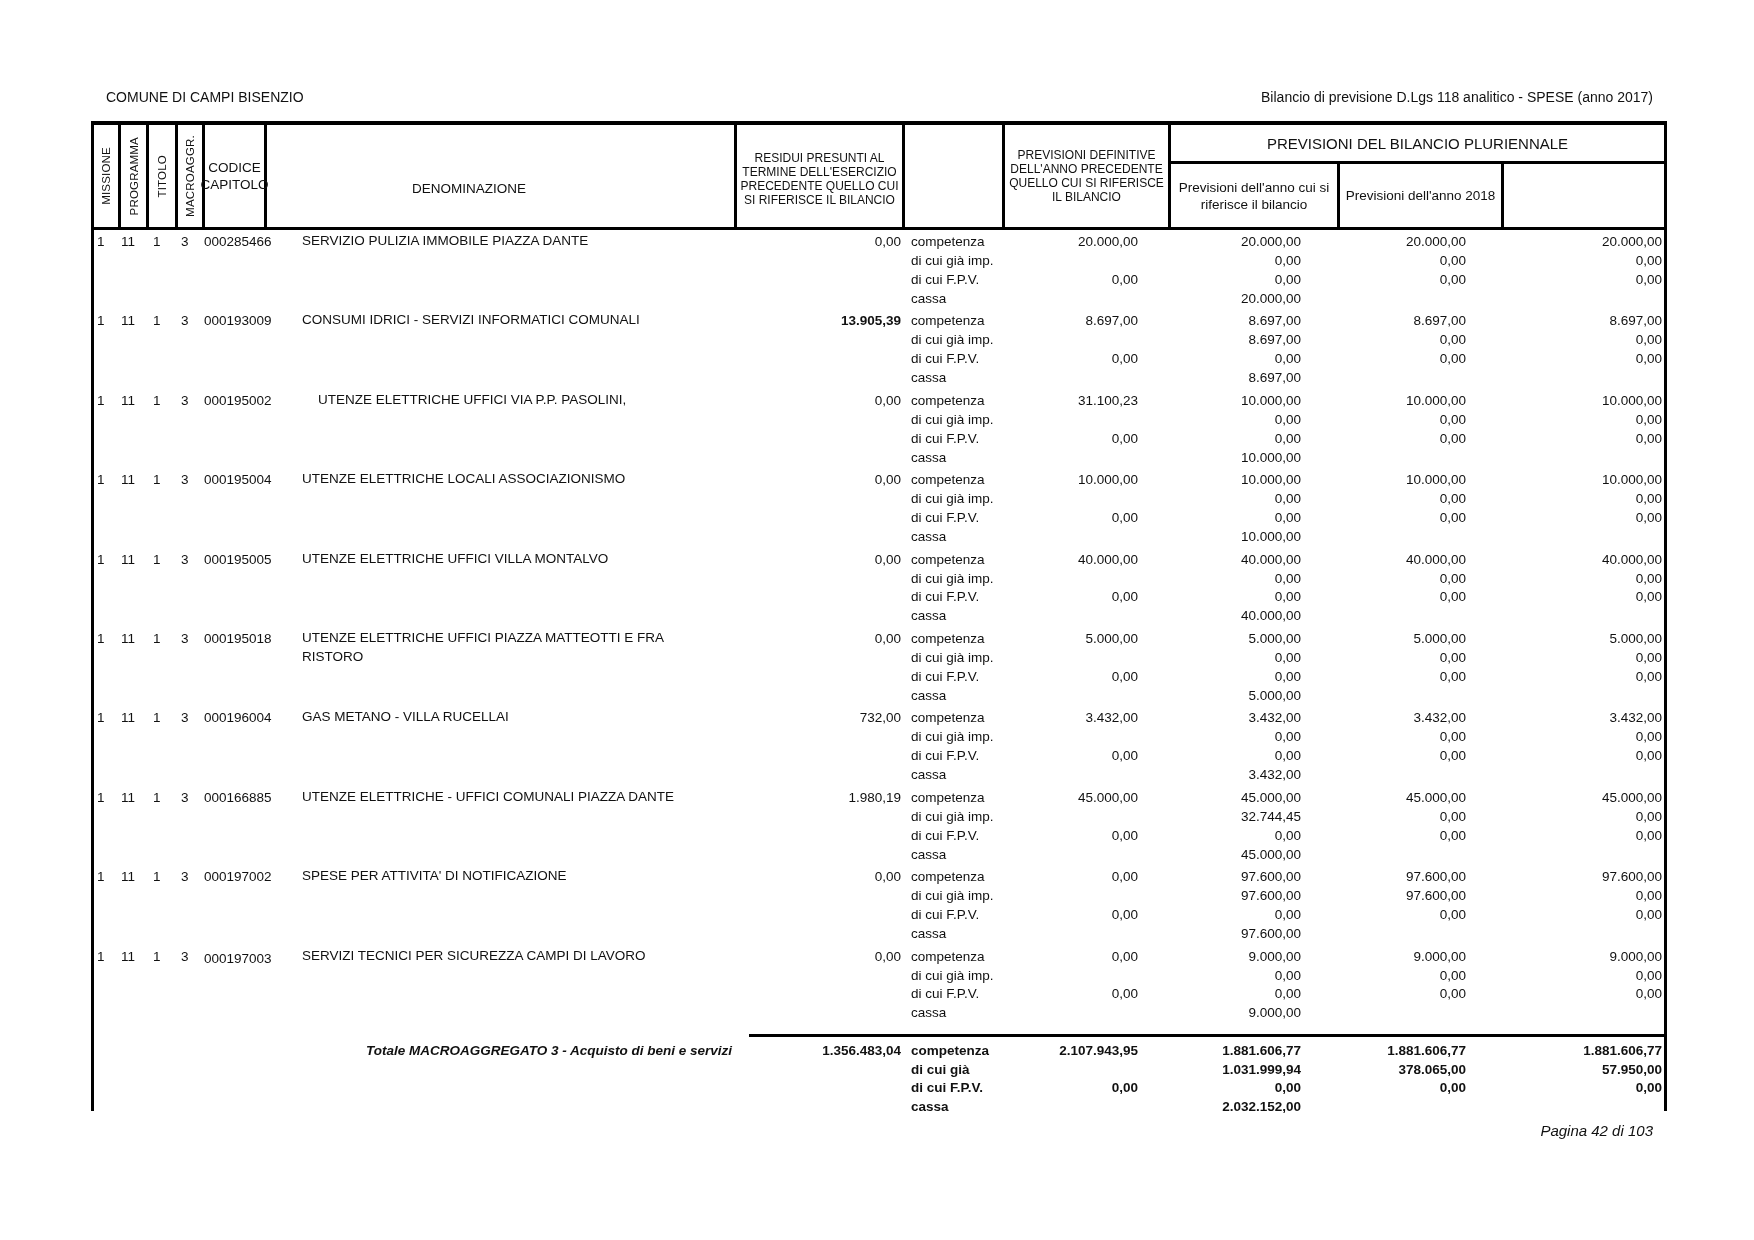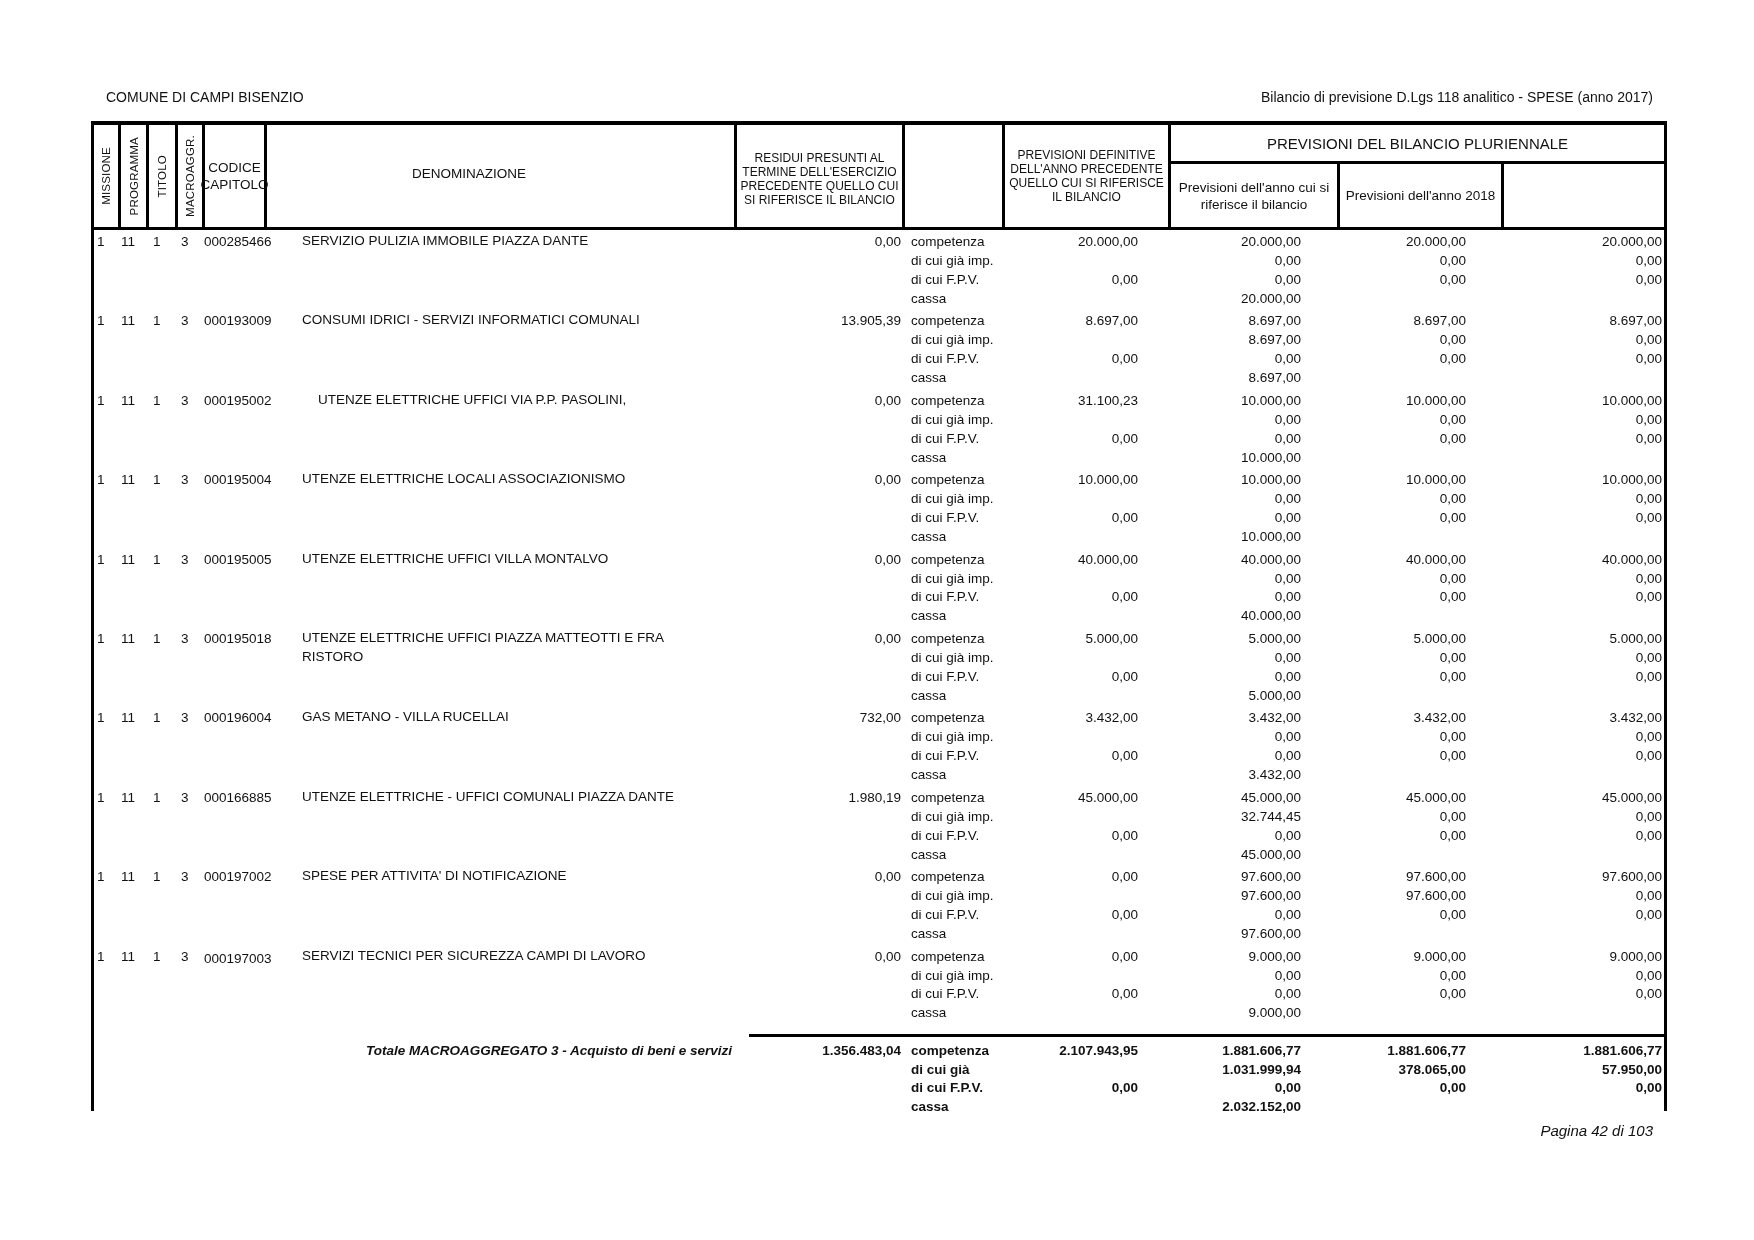--- a/index.html
+++ b/index.html
@@ -64,21 +64,21 @@
   <div class="th" style="left:30px; top:4px; width:25px; height:102px;">
       <span class="vert">PROGRAMMA</span>
     </div>
   <div class="th" style="left:58px; top:4px; width:26px; height:102px;">
       <span class="vert">TITOLO</span>
     </div>
   <div class="th" style="left:87px; top:4px; width:24px; height:102px;">
       <span class="vert">MACROAGGR.</span>
     </div>
   <div class="th med" style="left:114px; top:4px; width:59px; height:102px;">CODICE CAPITOLO</div>
-  <div class="th med" style="left:176px; top:1px; width:404px; height:102px;">DENOMINAZIONE</div>
+  <div class="th med" style="left:176px; top:16px; width:404px; height:102px;">DENOMINAZIONE</div>
   <div class="th" style="left:646px; top:10px; width:165px; height:96px;">RESIDUI PRESUNTI AL TERMINE DELL'ESERCIZIO PRECEDENTE QUELLO CUI SI RIFERISCE IL BILANCIO</div>
   <div class="th" style="left:914px; top:4px; width:163px; height:102px;">PREVISIONI DEFINITIVE DELL'ANNO PRECEDENTE QUELLO CUI SI RIFERISCE IL BILANCIO</div>
   <div class="th med" style="left:1080px; top:43px; width:166px; height:63px;">Previsioni dell'anno cui si riferisce il bilancio</div>
   <div class="th big" style="left:1080px; top:4px; width:493px; height:36px;">PREVISIONI DEL BILANCIO PLURIENNALE</div>
   <div class="th med" style="left:1249px; top:43px; width:161px; height:63px;">Previsioni dell'anno 2018</div>
 
   <div id="rows">
       <div class="cell " style="left:6px; top:111px;">1</div>
       <div class="cell " style="left:30px; top:111px;">11</div>
       <div class="cell " style="left:62px; top:111px;">1</div>
@@ -105,21 +105,21 @@
       <div class="cell num" style="left:880px; width:167px; top:167.7px;"></div>
       <div class="cell num" style="left:1050px; width:160px; top:167.7px;">20.000,00</div>
       <div class="cell num" style="left:1215px; width:160px; top:167.7px;"></div>
       <div class="cell num" style="left:1380px; width:191px; top:167.7px;"></div>
       <div class="cell " style="left:6px; top:190.4px;">1</div>
       <div class="cell " style="left:30px; top:190.4px;">11</div>
       <div class="cell " style="left:62px; top:190.4px;">1</div>
       <div class="cell " style="left:90px; top:190.4px;">3</div>
       <div class="cell " style="left:113px; top:190.4px;">000193009</div>
       <div class="cell desc" style="left:211px; top:189.4px;">CONSUMI IDRICI - SERVIZI INFORMATICI COMUNALI</div>
-      <div class="cell num" style="left:640px; width:170px; top:190.4px;">13.905,39</div>
+      <div class="cell num" style="left:640px; width:170px; top:190.4px;font-weight:bold;">13.905,39</div>
       <div class="cell lbl" style="left:820px; top:190.4px;">competenza</div>
       <div class="cell num" style="left:880px; width:167px; top:190.4px;">8.697,00</div>
       <div class="cell num" style="left:1050px; width:160px; top:190.4px;">8.697,00</div>
       <div class="cell num" style="left:1215px; width:160px; top:190.4px;">8.697,00</div>
       <div class="cell num" style="left:1380px; width:191px; top:190.4px;">8.697,00</div>
       <div class="cell lbl" style="left:820px; top:209.3px;">di cui già imp.</div>
       <div class="cell num" style="left:880px; width:167px; top:209.3px;"></div>
       <div class="cell num" style="left:1050px; width:160px; top:209.3px;">8.697,00</div>
       <div class="cell num" style="left:1215px; width:160px; top:209.3px;">0,00</div>
       <div class="cell num" style="left:1380px; width:191px; top:209.3px;">0,00</div>

